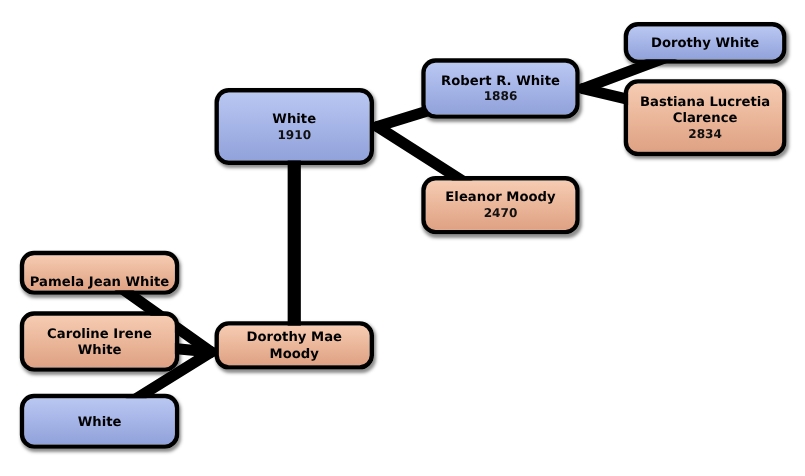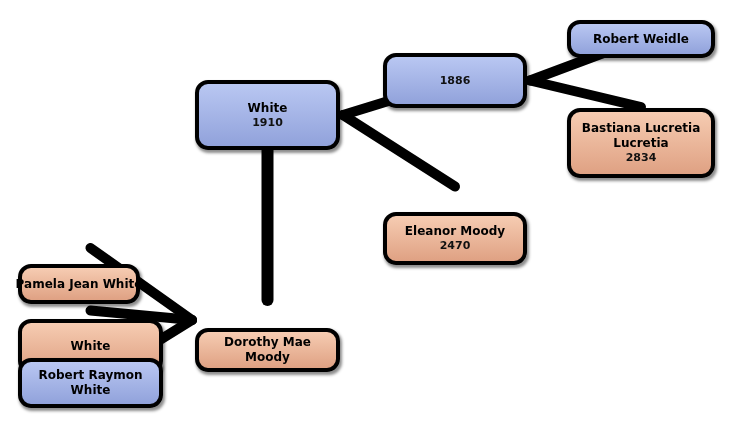--- a/index.html
+++ b/index.html
@@ -25,21 +25,21 @@
     display: flex;
     flex-direction: column;
     align-items: center;
     justify-content: center;
     text-align: center;
     z-index: 2;
     box-shadow: 1.5px 2.5px 3px rgba(0,0,0,0.45);
     cursor: pointer;
   }
   .node.male   { background: linear-gradient(to bottom, #b9c7f2 0%, #91a2db 100%); }
-  .node.female { background: linear-gradient(to bottom, #f6ccb2 0%, #dfa183 100%); margin-top: 36px; }
+  .node.female { background: linear-gradient(to bottom, #f6ccb2 0%, #dfa183 100%); }
   .name-line {
     font-weight: bold;
     font-size: 12px;
     line-height: 15px;
     color: #000000;
     white-space: nowrap;
   }
   .year {
     font-weight: bold;
     font-size: 11px;
@@ -56,45 +56,46 @@
       <line x1="343" y1="115" x2="455" y2="186.5" stroke="#000000" stroke-width="10" stroke-linecap="round"></line>
       <line x1="530" y1="80.5" x2="641" y2="39" stroke="#000000" stroke-width="10" stroke-linecap="round"></line>
       <line x1="530" y1="80.5" x2="641" y2="107" stroke="#000000" stroke-width="10" stroke-linecap="round"></line>
       <line x1="267.5" y1="142" x2="267.5" y2="300" stroke="#000000" stroke-width="12" stroke-linecap="round"></line>
       <line x1="192" y1="320" x2="90.5" y2="248" stroke="#000000" stroke-width="10" stroke-linecap="round"></line>
       <line x1="192" y1="320" x2="90.5" y2="310.5" stroke="#000000" stroke-width="10" stroke-linecap="round"></line>
       <line x1="192" y1="320" x2="90.5" y2="383" stroke="#000000" stroke-width="10" stroke-linecap="round"></line>
     </svg>
 
 <div class="node male" style="left: 567px; top: 20px; width: 148px; height: 38px;">
-      <div class="name-line">Robert Weidle</div>
+      <div class="name-line">Dorothy White</div>
     </div>
     <div class="node female" style="left: 567px; top: 72px; width: 148px; height: 70px;">
       <div class="name-line">Bastiana Lucretia</div>
-      <div class="name-line">Lucretia</div>
+      <div class="name-line">Clarence</div>
       <div class="year">2834</div>
     </div>
     <div class="node male" style="left: 383px; top: 53px; width: 144px; height: 55px;">
+      <div class="name-line">Robert R. White</div>
       <div class="year">1886</div>
     </div>
-    <div class="node female" style="left: 383px; top: 176px; width: 144px; height: 53px;">
+    <div class="node female" style="left: 383px; top: 160px; width: 144px; height: 53px;">
       <div class="name-line">Eleanor Moody</div>
       <div class="year">2470</div>
     </div>
     <div class="node male" style="left: 195px; top: 80px; width: 145px; height: 70px;">
       <div class="name-line">White</div>
       <div class="year">1910</div>
     </div>
     <div class="node female" style="left: 195px; top: 292px; width: 145px; height: 44px;">
       <div class="name-line">Dorothy Mae</div>
       <div class="name-line">Moody</div>
     </div>
-    <div class="node female" style="left: 18px; top: 228px; width: 122px; height: 40px;">
+    <div class="node female" style="left: 18px; top: 228px; width: 145px; height: 40px; justify-content: flex-end;">
       <div class="name-line">Pamela Jean White</div>
     </div>
     <div class="node female" style="left: 18px; top: 283px; width: 145px; height: 55px;">
+      <div class="name-line">Caroline Irene</div>
       <div class="name-line">White</div>
     </div>
     <div class="node male" style="left: 18px; top: 358px; width: 145px; height: 50px;">
-      <div class="name-line">Robert Raymon</div>
       <div class="name-line">White</div>
     </div>
   </div>
 
 </body></html>

